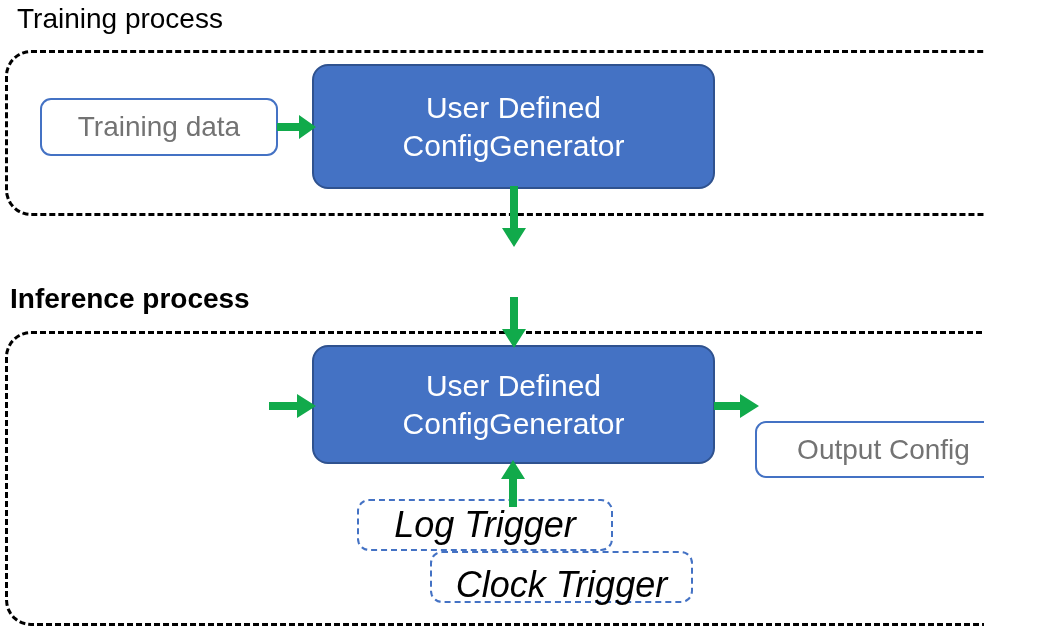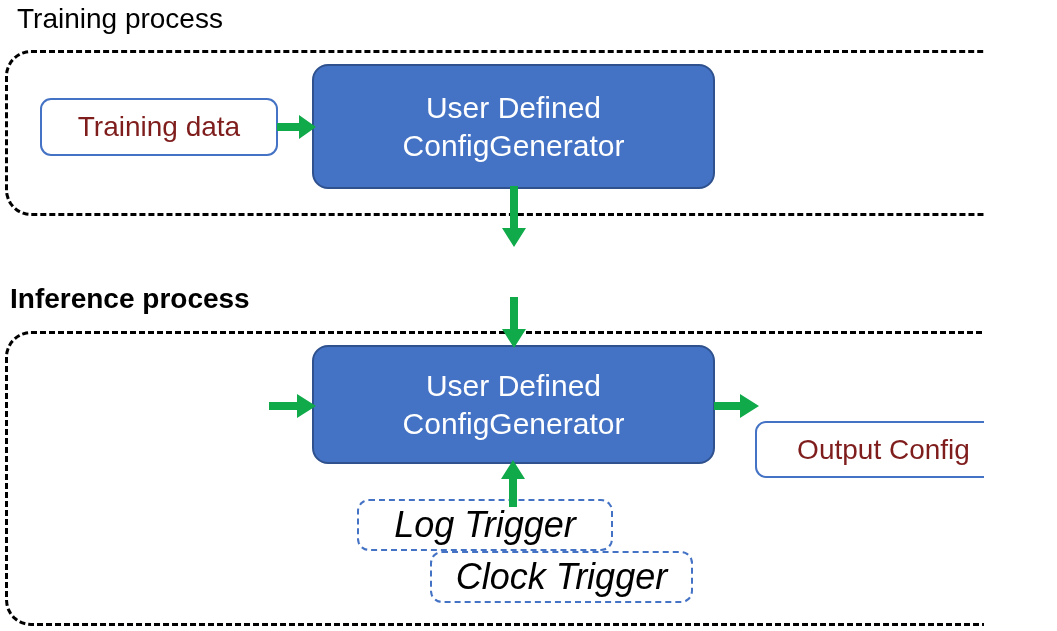--- a/index.html
+++ b/index.html
@@ -45,21 +45,21 @@
   
   .node {
     position: absolute;
     box-sizing: border-box;
     display: flex;
     align-items: center;
     justify-content: center;
     border-radius: 11px;
     background: #ffffff;
     border: 2px solid #4472C4;
-    color: #7f1d1d;
+    color: #737373;
     font-size: 28px;
     line-height: 32px;
     white-space: nowrap;
   }
   #node-training-data { left: 40px;  top: 98px;  width: 238px; height: 58px; }
   #node-checkpoint    { left: 394px; top: 244px; width: 238px; height: 57px; }
   #node-current-status{ left: 28px;  top: 377px; width: 243px; height: 57px; }
   #node-output-config { left: 755px; top: 377px; width: 257px; height: 57px; margin-top: 44px; }
 
   
@@ -91,21 +91,21 @@
     border-radius: 12px;
     background: #ffffff;
     border: 2px dashed #4472C4;
     color: #000000;
     font-size: 36px;
     line-height: 32px;
     white-space: nowrap;
     font-style: italic;
   }
   #node-log-trigger   { left: 357px; top: 499px; width: 256px; height: 52px; z-index: 3; }
-  #node-clock-trigger { left: 430px; top: 551px; width: 263px; height: 52px; z-index: 4; }
+  #node-clock-trigger { left: 430px; top: 551px; width: 263px; height: 52px; z-index: 4; align-items: flex-end; }
 
   
   .arrow {
     position: absolute;
     z-index: 5;
   }
   #arrow-data-to-train      { left: 277px; top: 110px; width: 40px;  height: 34px; }
   #arrow-train-to-ckpt      { left: 497px; top: 186px; width: 34px;  height: 62px; }
   #arrow-ckpt-to-infer      { left: 497px; top: 297px; width: 34px;  height: 52px; }
   #arrow-status-to-infer    { left: 269px; top: 389px; width: 48px;  height: 34px; }

